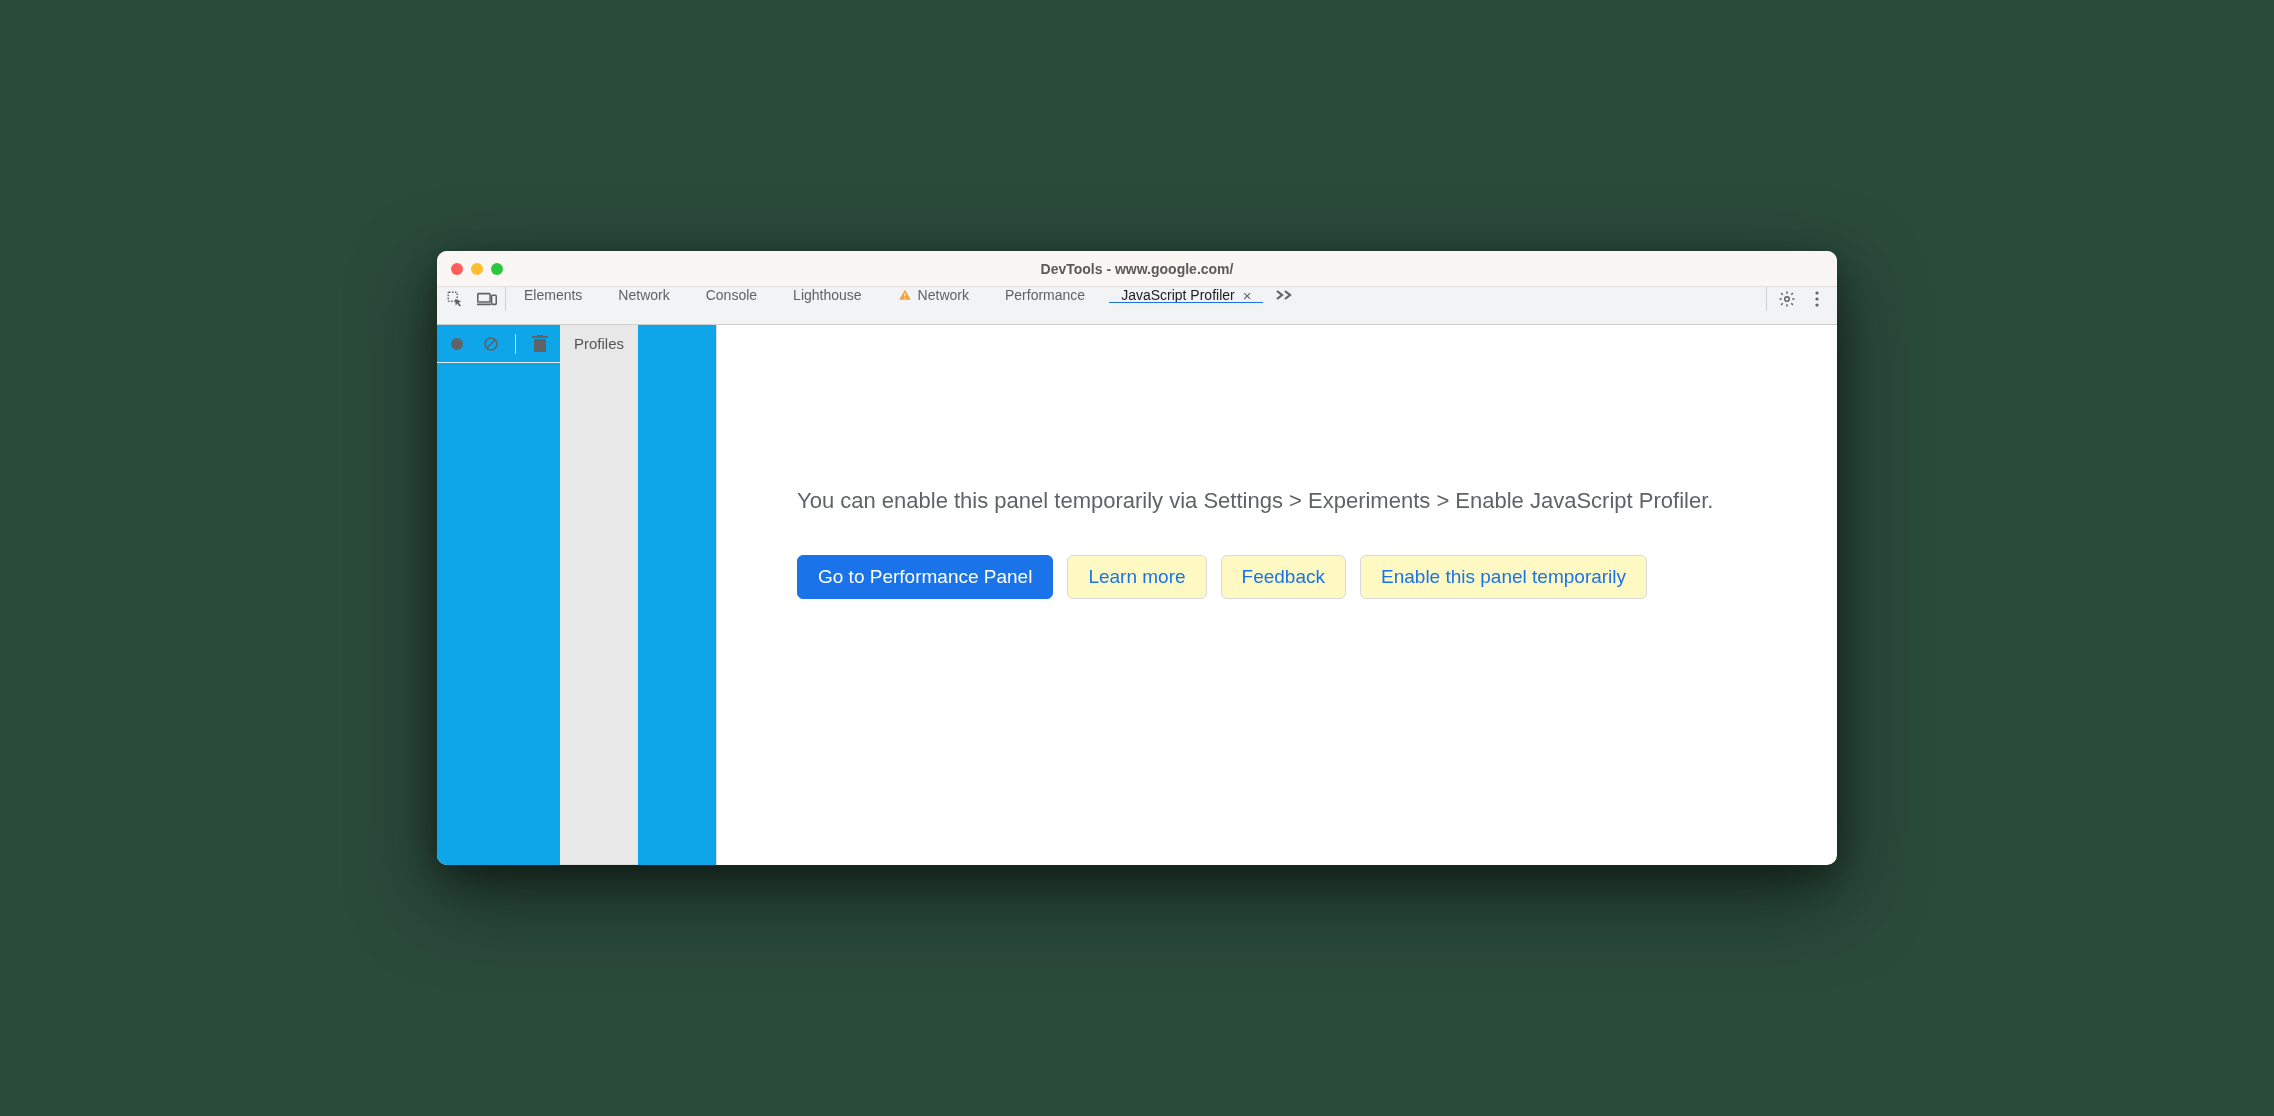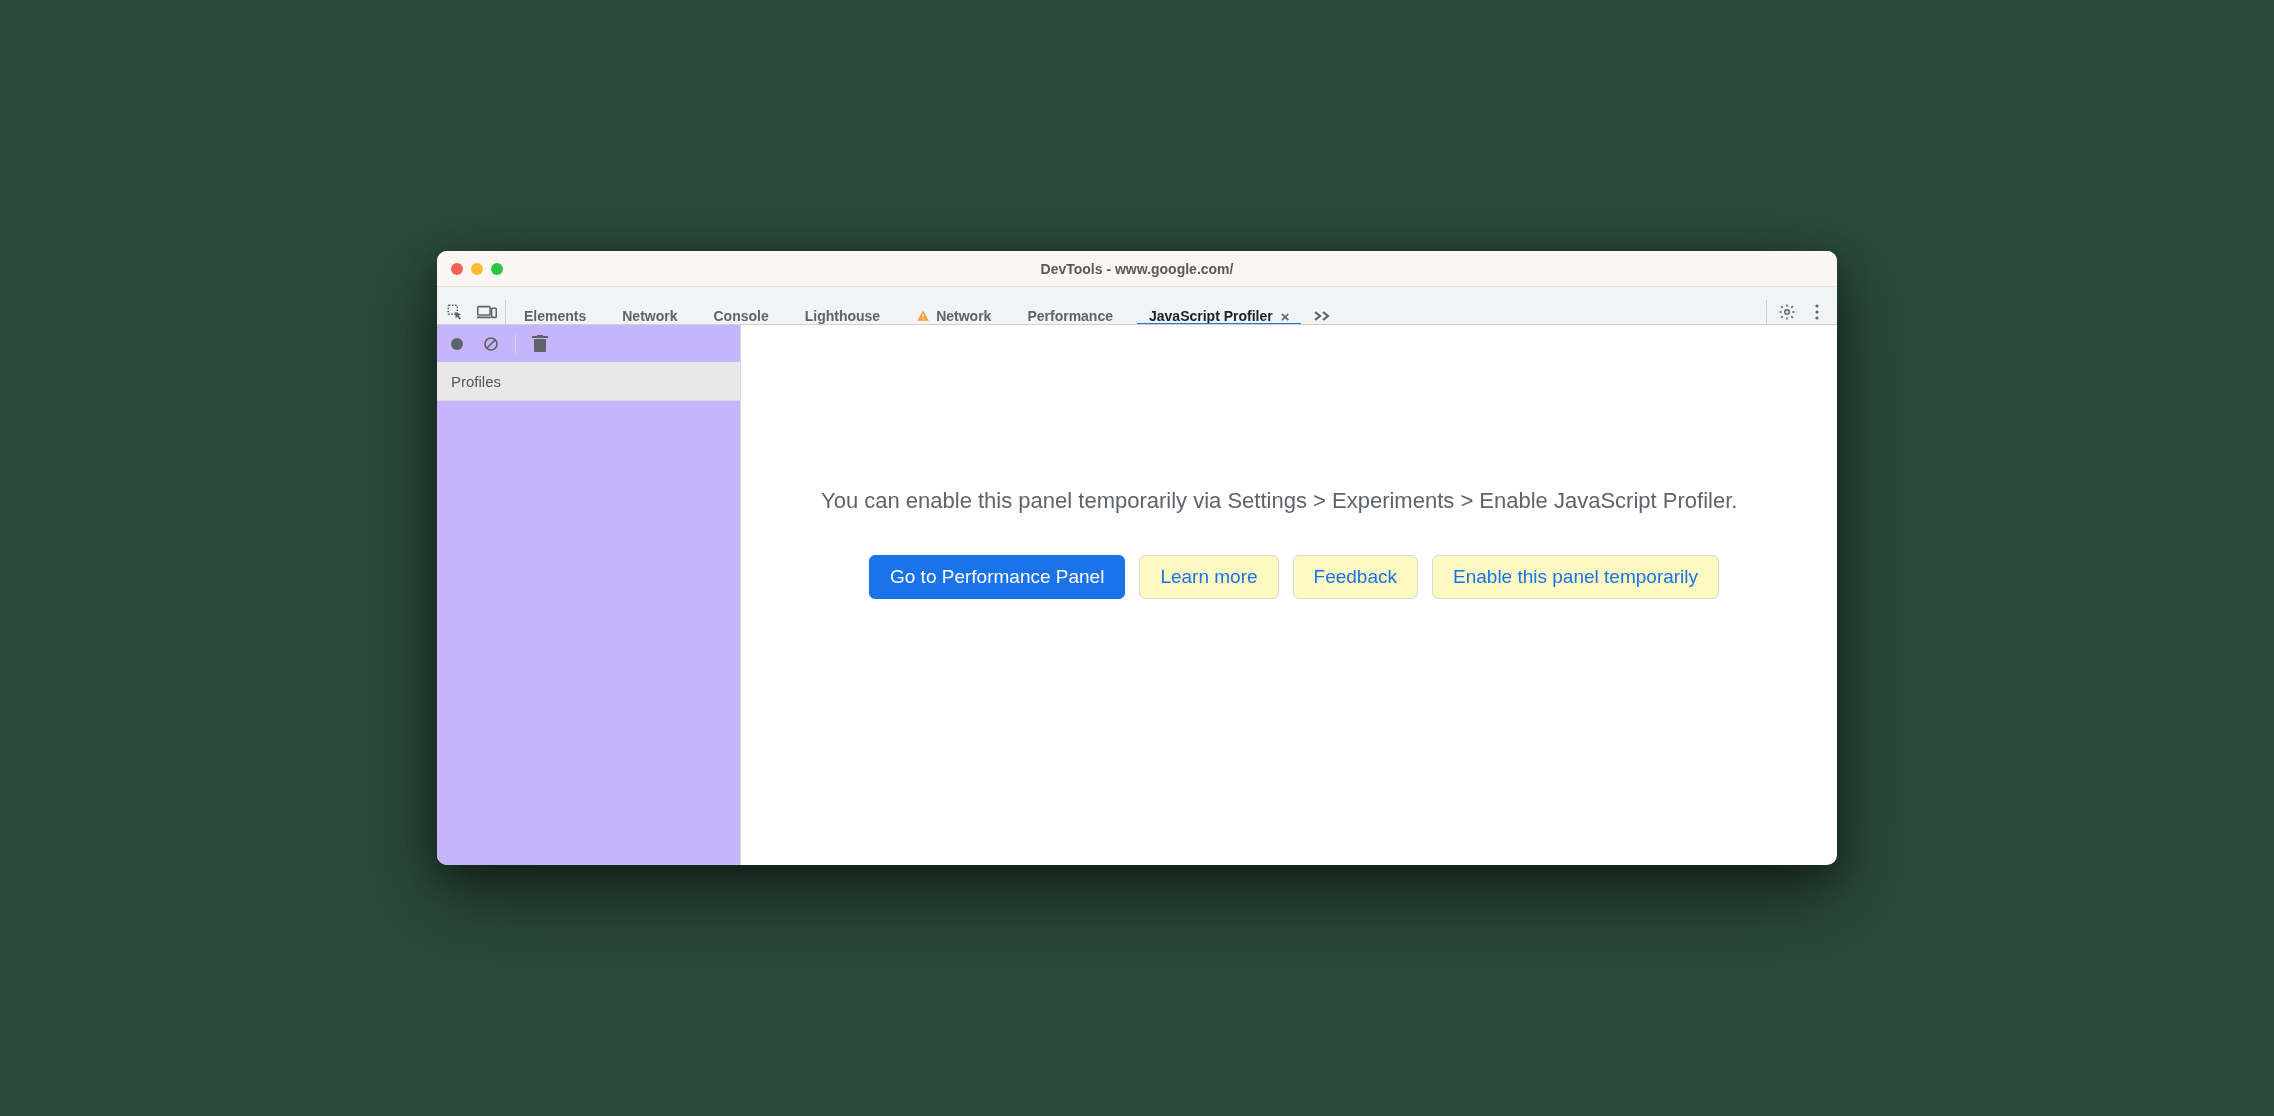--- a/index.html
+++ b/index.html
@@ -46,24 +46,23 @@
     font-size: 14px;
     font-weight: 600;
     color: #5a5a5a;
     pointer-events: none;
   }
   .tabbar {
     height: 38px;
     background: #f1f3f4;
     border-bottom: 1px solid #d0d0d0;
     display: flex;
-    align-items: flex-end;
+    align-items: flex-start;
     font-size: 14px;
     color: #5f6368;
-    font-weight: bold;
   }
   .tabbar-left {
     display: flex;
     align-items: center;
     padding: 0 6px;
     gap: 8px;
     border-right: 1px solid #d0d0d0;
   }
   .icon-btn {
     width: 24px; height: 24px;
@@ -118,25 +117,25 @@
     align-items: center;
     gap: 6px;
     padding: 0 8px;
     border-left: 1px solid #d0d0d0;
   }
   .body {
     display: flex;
     height: 540px;
   }
   .sidebar {
-    width: 304px;
+    width: 280px;
     border-right: 1px solid #d9d9d9;
-    background: #c4b5fd;
-    display: flex;
-    flex-direction: column;
+    background: #0ea5e9;
+    display: flex;
+    flex-direction: row;
   }
   .sidebar-toolbar {
     height: 38px;
     border-bottom: 1px solid #e8e8e8;
     display: flex;
     align-items: center;
     padding: 0 8px;
     gap: 10px;
   }
   .divider-v {
@@ -173,21 +172,20 @@
     background: #fef9c3;
     color: #1a73e8;
     cursor: pointer;
     font-family: inherit;
   }
   .btn.primary {
     background: #1a73e8;
     color: #fff;
     border-color: #1a73e8;
     font-weight: 500;
-    margin-left: 48px;
   }
   svg { display: block; }
 </style>
 </head>
 <body>
 
 <div class="window">
 
   <div class="titlebar">
     <div class="traffic">

